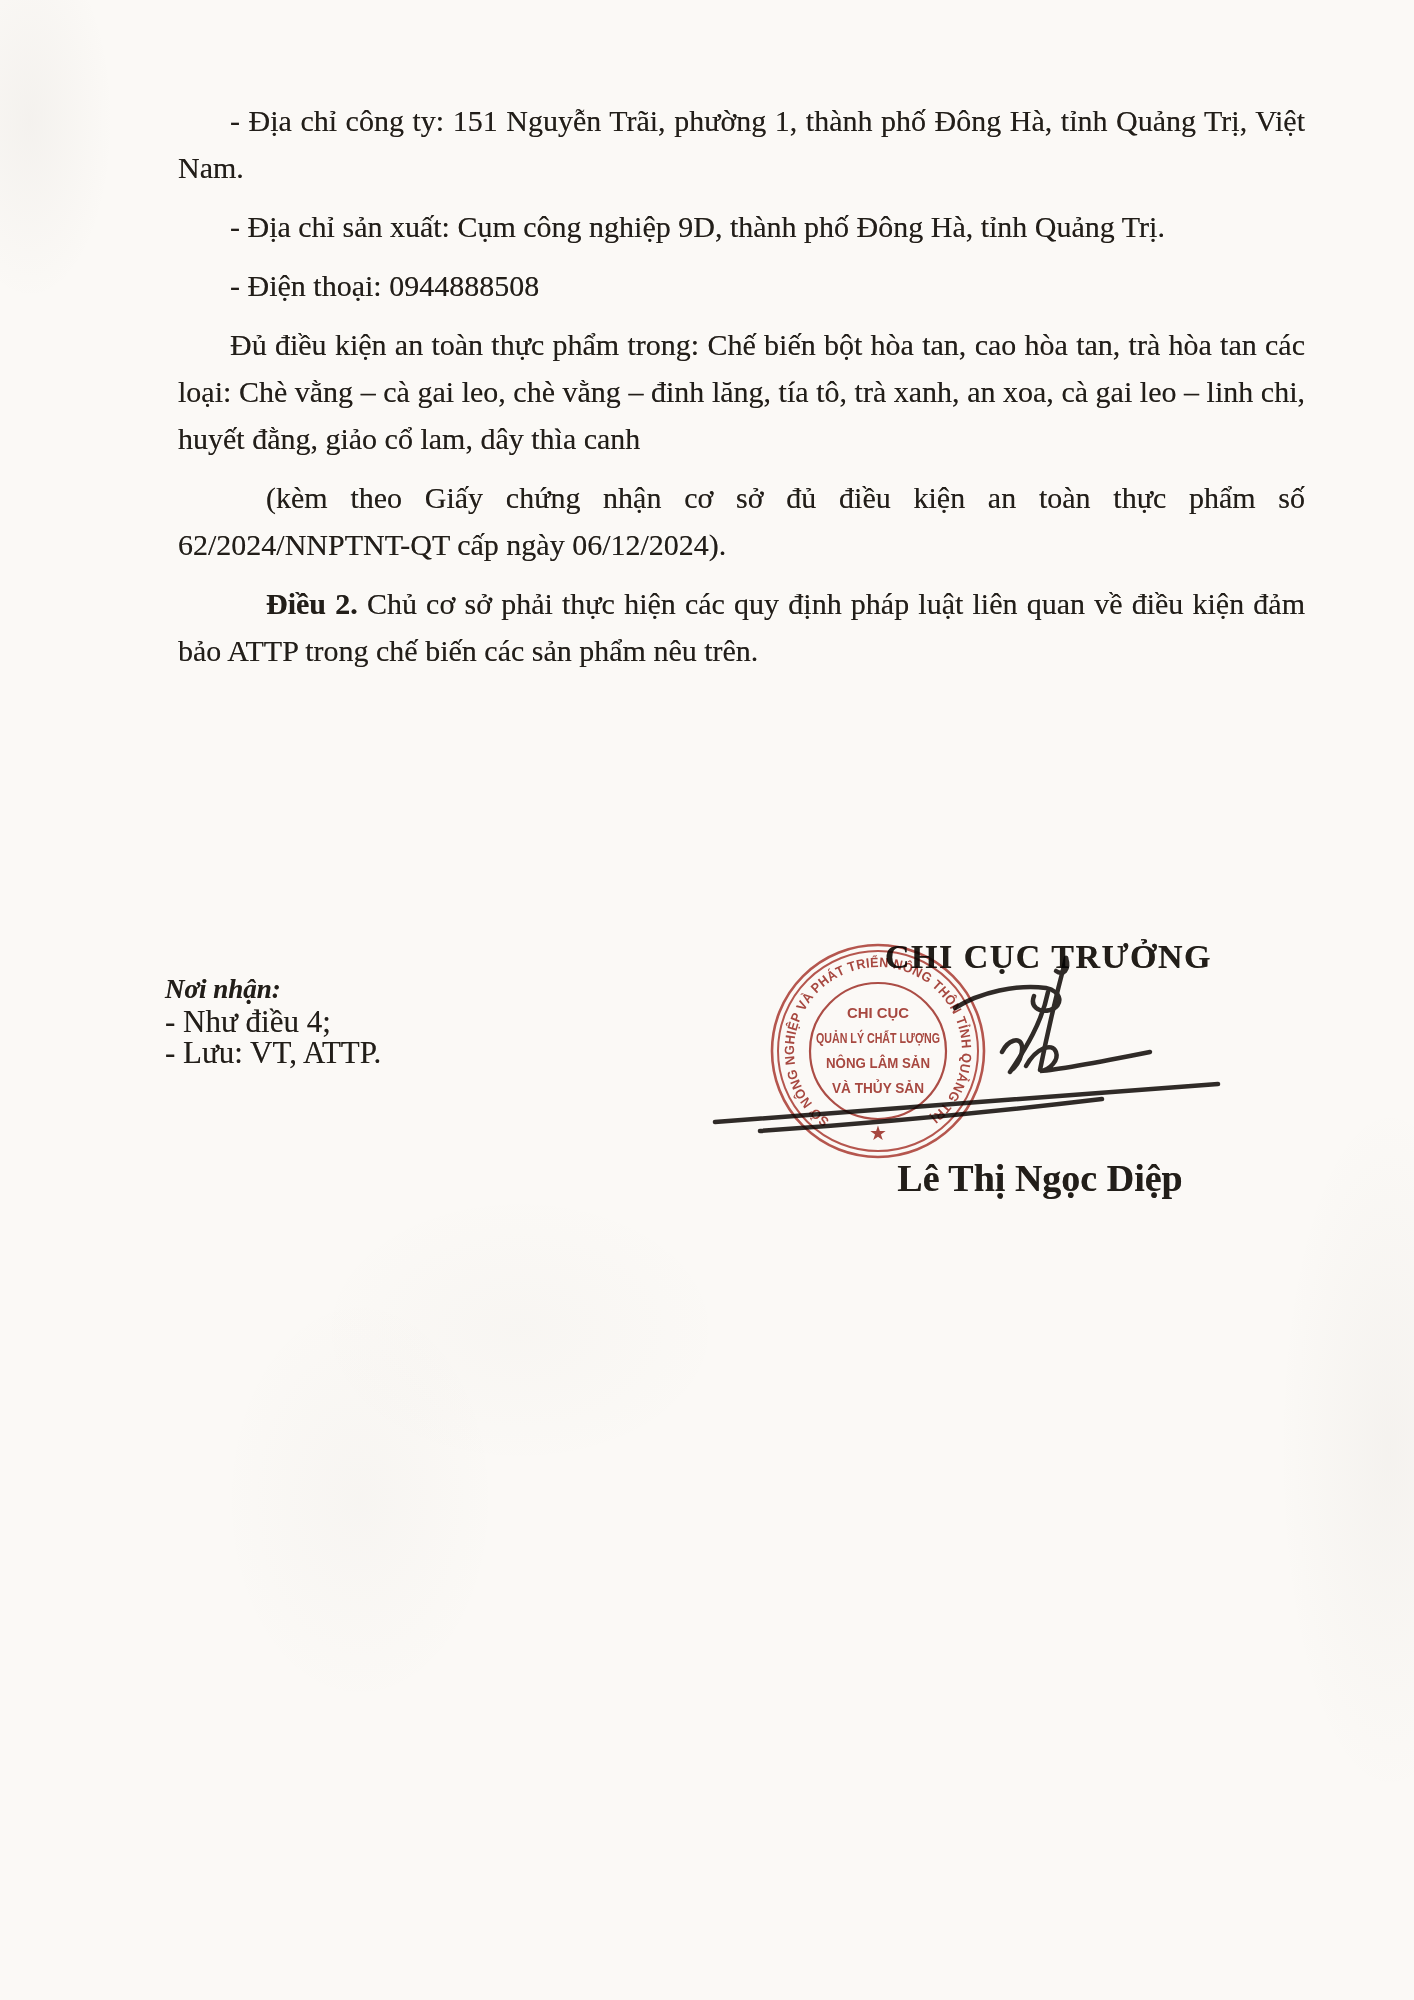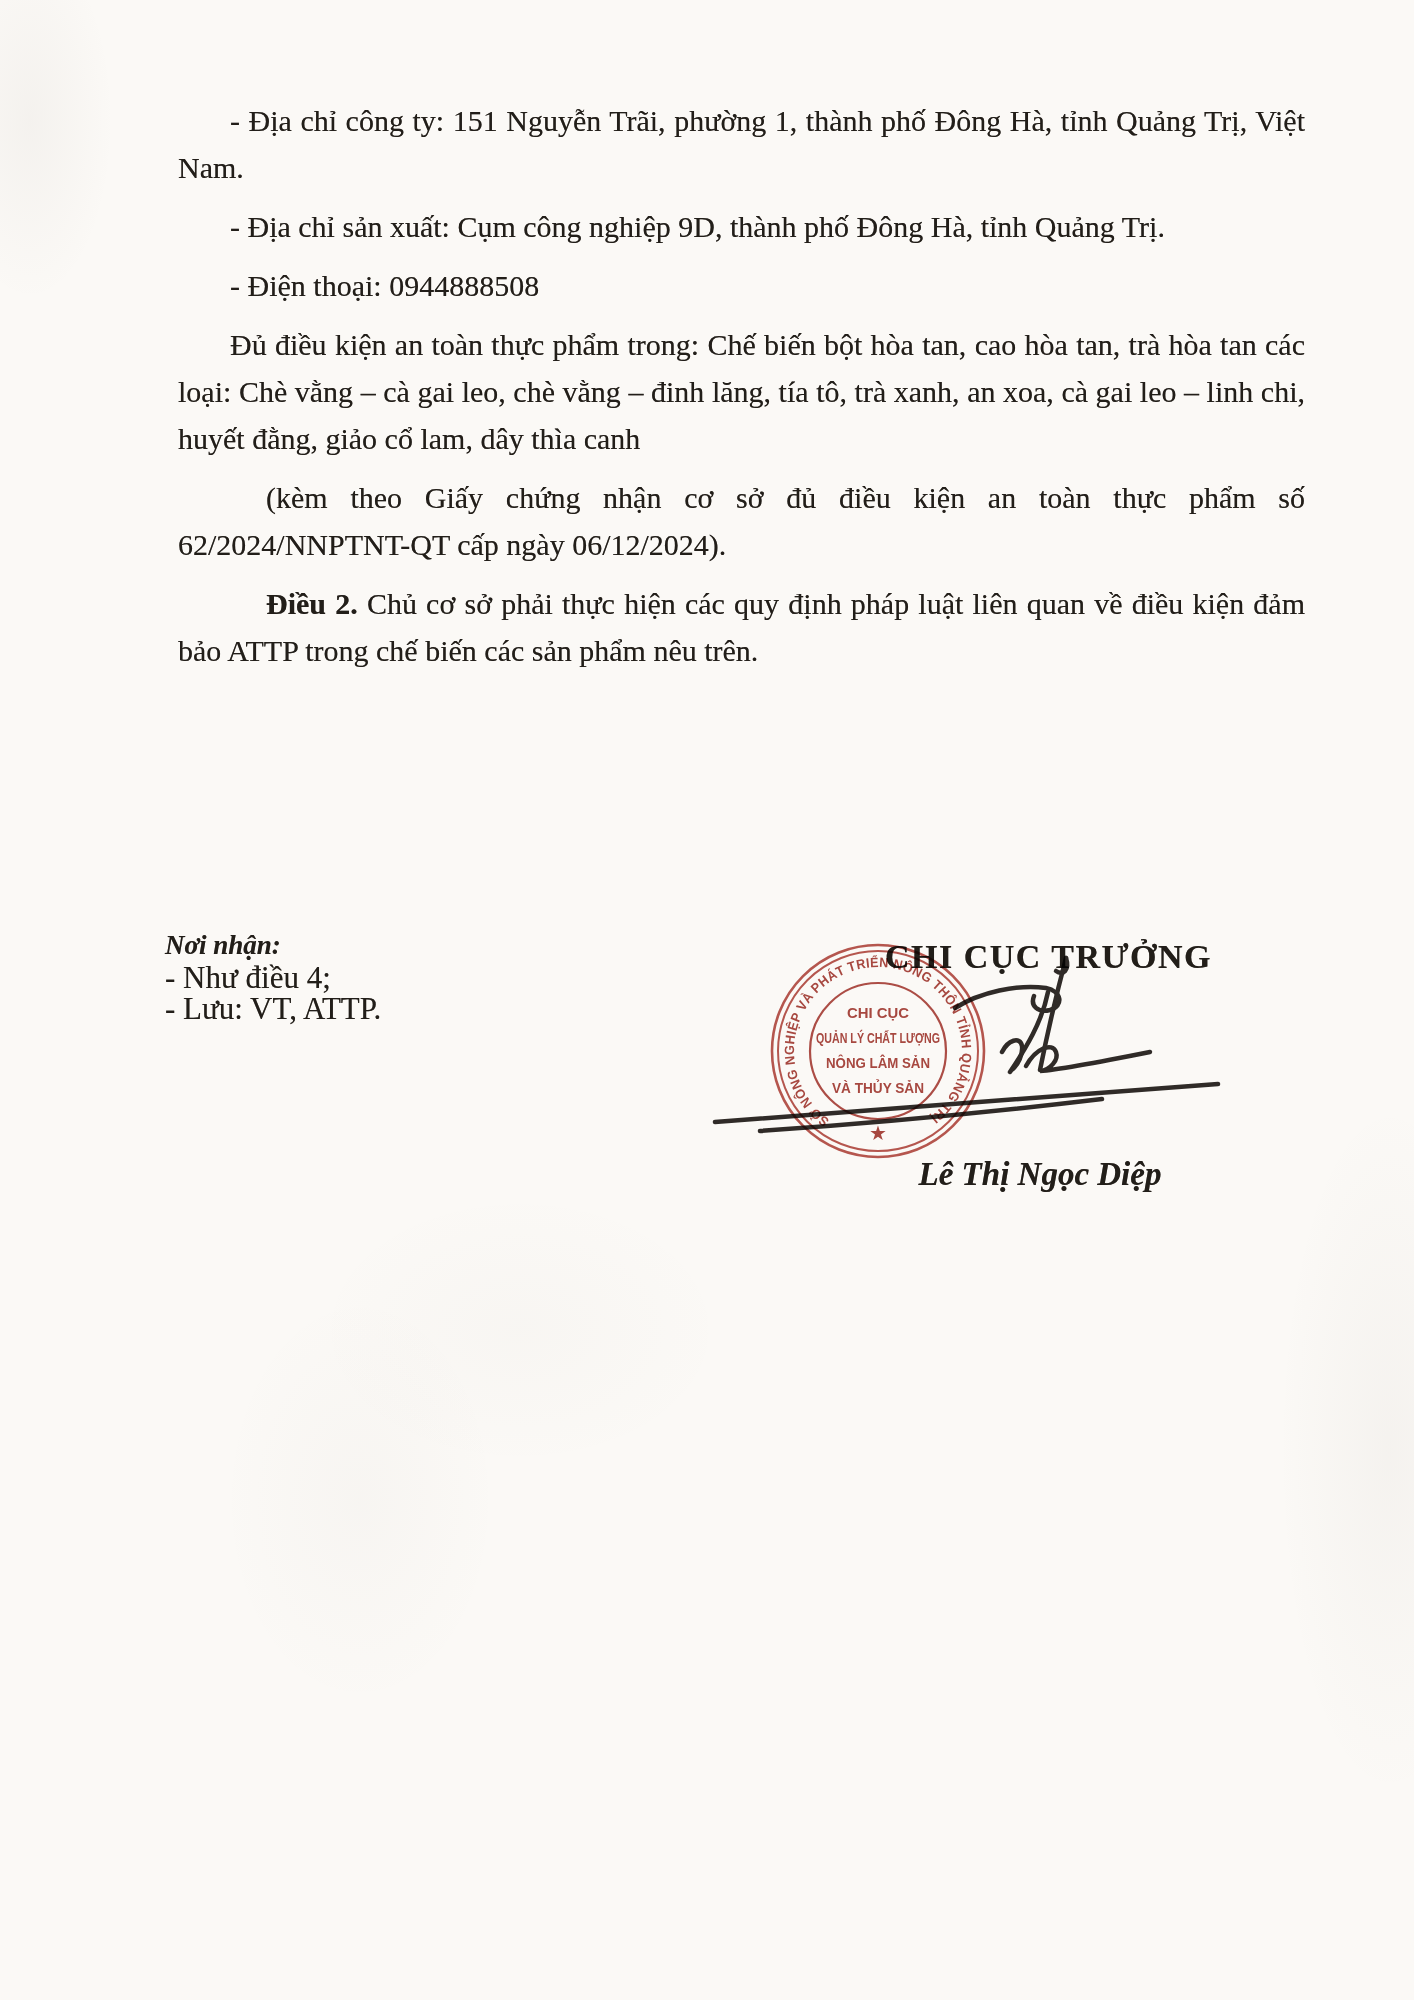--- a/index.html
+++ b/index.html
@@ -25,33 +25,32 @@
   }
   .body-text p{margin:0 0 12px 16px;}
   .body-text p.normal{text-indent:52px;}
   .body-text p.deep{text-indent:88px;}
   .body-text b{font-weight:bold;}
   .recipients{
     position:absolute;left:165px;top:928px;
     text-shadow:0 0 .6px rgba(20,15,10,.5);
   }
   .recipients-title{
-    font-size:27px;font-weight:bold;font-style:italic;line-height:34px;
+    font-size:27px;font-weight:bold;font-style:italic;line-height:34px;margin-top:44px;
   }
   .recipient-item{font-size:31px;line-height:31px;}
   .sign-title{
     position:absolute;left:872px;top:938px;width:340px;
     text-align:right;font-size:34px;font-weight:bold;letter-spacing:1.5px;
     text-shadow:0 0 .6px rgba(20,15,10,.55);
   }
   .sign-name{
     position:absolute;left:870px;top:1156px;width:340px;
-    text-align:center;font-size:33px;font-weight:bold;
+    text-align:center;font-size:38px;font-weight:bold;
     text-shadow:0 0 .6px rgba(20,15,10,.55);
-    font-style:italic;
   }
   .stamp{
     position:absolute;left:768px;top:941px;width:220px;height:220px;
     mix-blend-mode:multiply;opacity:.92;
   }
   .stamp text{font-family:"Liberation Sans","DejaVu Sans",sans-serif;font-weight:bold;}
   .signature{
     position:absolute;left:650px;top:948px;width:600px;height:190px;
     mix-blend-mode:multiply;
   }

